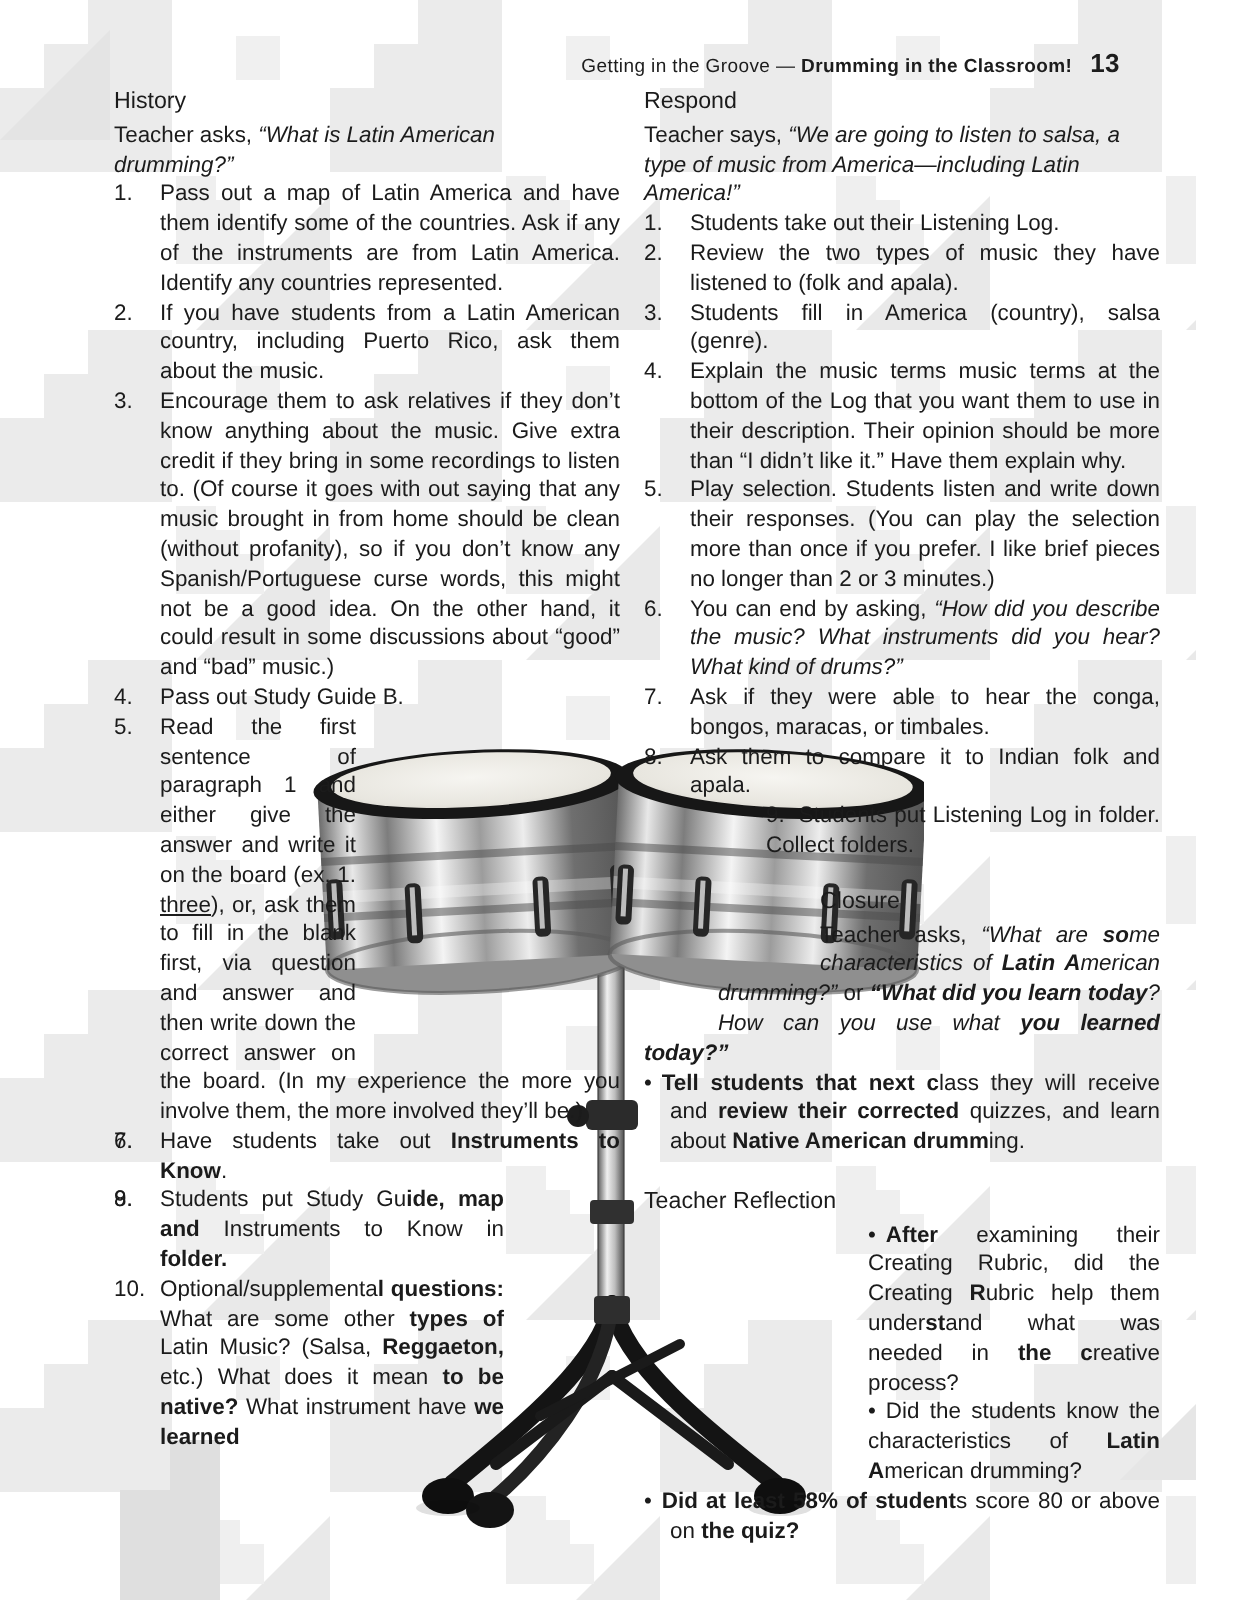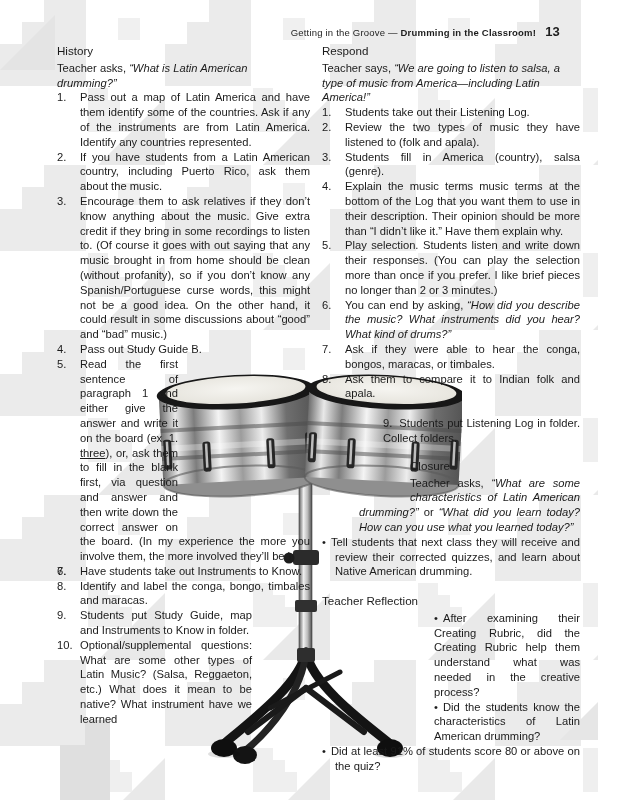--- a/index.html
+++ b/index.html
@@ -9,36 +9,36 @@
   .runhead{position:absolute;top:24px;right:38px;z-index:2;font-size:9.5px;color:#1d1d1d;letter-spacing:.2px;white-space:nowrap;}
   .rh-bold{font-weight:700;}
   .rh-page{font-weight:700;font-size:13px;margin-left:9px;}
   .col{position:absolute;top:44px;z-index:2;font-size:11.2px;line-height:14.8px;color:#1b1b1b;}
   .col-left{left:57px;width:253px;}
   .col-right{left:322px;width:258px;}
   .heading{font-size:11.6px;font-weight:400;margin:0 0 2px 0;}
   .intro{margin:0;text-align:left;}
   .item{position:relative;padding-left:23px;margin:0;text-align:justify;}
   .num{position:absolute;left:0;top:0;}
-  .item-inline{padding-left:1px;margin-top:15px;}
+  .item-inline{padding-left:1px;}
   .num-in{margin-right:7px;}
   .fr{float:right;}
   .fl{float:left;}
   .f1{width:132px;height:132px;margin-top:44px;clear:right;}
   .f2{width:58px;height:168px;clear:right;}
   .fA{width:60px;height:46px;}
   .fB{width:88px;height:62px;clear:left;shape-outside:polygon(0 0,100% 0,100% 66%,42% 66%,42% 100%,0 100%);}
   .fC{width:112px;height:128px;clear:left;}
   .closure{margin-top:13px;}
   .reflection{margin-top:15px;}
   .para{margin:0;text-align:justify;}
   .bullet{margin:0;padding-left:13px;text-indent:-13px;text-align:justify;}
   .bullet.nohang{padding-left:0;text-indent:0;}
   .blt{margin-right:5px;}
-  .b{font-weight:400;}
+  .b{font-weight:700;}
   .i{font-style:italic;}
   .u{text-decoration:underline;}
   .photo{position:absolute;left:150px;top:352px;width:312px;height:420px;z-index:1;}
 </style>
 </head>
 <body>
 
 <div class="page">
 
   <svg class="bgpattern" width="618" height="800" aria-hidden="true">
@@ -64,21 +64,21 @@
   <div class="col col-left">
     <div class="heading">History</div>
     <p class="intro"><span>Teacher asks, </span><span class="i">“What is Latin American drumming?”</span></p>
     <div class="item"><span class="num">1.</span><span><span>Pass out a map of Latin America and have them identify some of the countries. Ask if any of the instruments are from Latin America. Identify any countries represented.</span></span></div>
     <div class="item"><span class="num">2.</span><span><span>If you have students from a Latin American country, including Puerto Rico, ask them about the music.</span></span></div>
     <div class="item"><span class="num">3.</span><span><span>Encourage them to ask relatives if they don’t know anything about the music. Give extra credit if they bring in some recordings to listen to. (Of course it goes with out saying that any music brought in from home should be clean (without profanity), so if you don’t know any Spanish/Portuguese curse words, this might not be a good idea. On the other hand, it could result in some discussions about “good” and “bad” music.)</span></span></div>
     <div class="item"><span class="num">4.</span><span><span>Pass out Study Guide B.</span></span></div>
     <div class="item"><span class="num">5.</span><span class="fr f1"></span><span><span>Read the first sentence of paragraph 1 and either give the answer and write it on the board (ex. 1. </span><span class="u">three</span><span>), or, ask them to fill in the blank first, via question and answer and then write down the correct answer on the board. (In my experience the more you involve them, the more involved they’ll be.)</span></span></div>
     <div class="item"><span class="num">6.</span></div>
     <div class="item"><span class="num">7.</span><span><span>Have students take out </span><span class="b">Instruments to Know</span><span>.</span></span></div>
-    <div class="item"><span class="num">8.</span><span><span>Identify and label the </span><span class="b">conga, bongo, timbales</span><span> and maracas.</span></span></div>
+    <div class="item"><span class="num">8.</span></div>
     <div class="item"><span class="num">9.</span><span class="fr f2"></span><span><span>Students put Study Gu</span><span class="b">ide, map and</span><span> Instruments to Know in </span><span class="b">folder.</span></span></div>
     <div class="item"><span class="num">10.</span><span><span>Optional/supplementa</span><span class="b">l questions:</span><span> What are some other </span><span class="b">types of</span><span> Latin Music? (Salsa, </span><span class="b">Reggaeton,</span><span> etc.) What does it mean </span><span class="b">to be native?</span><span> What instrument have </span><span class="b">we learned</span></span></div>
   </div>
 
   <div class="col col-right">
     <div class="heading">Respond</div>
     <p class="intro"><span>Teacher says, </span><span class="i">“We are going to listen to salsa, a type of music from America—including Latin America!”</span></p>
     <div class="item"><span class="num">1.</span><span><span>Students take out their Listening Log.</span></span></div>
     <div class="item"><span class="num">2.</span><span><span>Review the two types of music they have listened to (folk and apala).</span></span></div>
     <div class="item"><span class="num">3.</span><span><span>Students fill in America (country), salsa (genre).</span></span></div>
@@ -94,21 +94,21 @@
       <div class="heading">Closure</div>
       <p class="para"><span>Teacher asks, </span><span class="i">“What are </span><span class="b i">so</span><span class="i">me characteristics of </span><span class="b i">Latin A</span><span class="i">merican drumming?”</span><span> or </span><span class="b i">“What did you learn today</span><span class="i">? How can you use what </span><span class="b i">you learned today?”</span></p>
       <div class="bullet"><span class="blt">•</span><span><span class="b">Tell students that next c</span><span>lass they will receive and </span><span class="b">review their corrected</span><span> quizzes, and learn about </span><span class="b">Native American drumm</span><span>ing.</span></span></div>
     </div>
 
     <div class="reflection">
       <div class="heading">Teacher Reflection</div>
       <span class="fl fC"></span>
       <div class="bullet nohang"><span class="blt">•</span><span><span class="b">After</span><span> examining their Creating Rubric, did the Creating </span><span class="b">R</span><span>ubric help them under</span><span class="b">st</span><span>and what was needed in </span><span class="b">the c</span><span>reative process?</span></span></div>
       <div class="bullet nohang"><span class="blt">•</span><span><span>Did the students know the characteristics of </span><span class="b">Latin A</span><span>merican drumming?</span></span></div>
-      <div class="bullet"><span class="blt">•</span><span><span class="b">Did at least 91% of student</span><span>s score 80 or above on </span><span class="b">the quiz?</span></span></div>
+      <div class="bullet"><span class="blt">•</span><span><span class="b">Did at least 58% of student</span><span>s score 80 or above on </span><span class="b">the quiz?</span></span></div>
 
     </div>
   </div>
 
   <div class="photo">
     <svg viewBox="0 0 312 420" width="312" height="420" aria-hidden="true">
       <defs>
         <linearGradient id="chrome" x1="0" y1="0" x2="1" y2="0">
           <stop offset="0" stop-color="#6d6d6d"></stop>
             <stop offset="0.1" stop-color="#e8e8e8"></stop>

